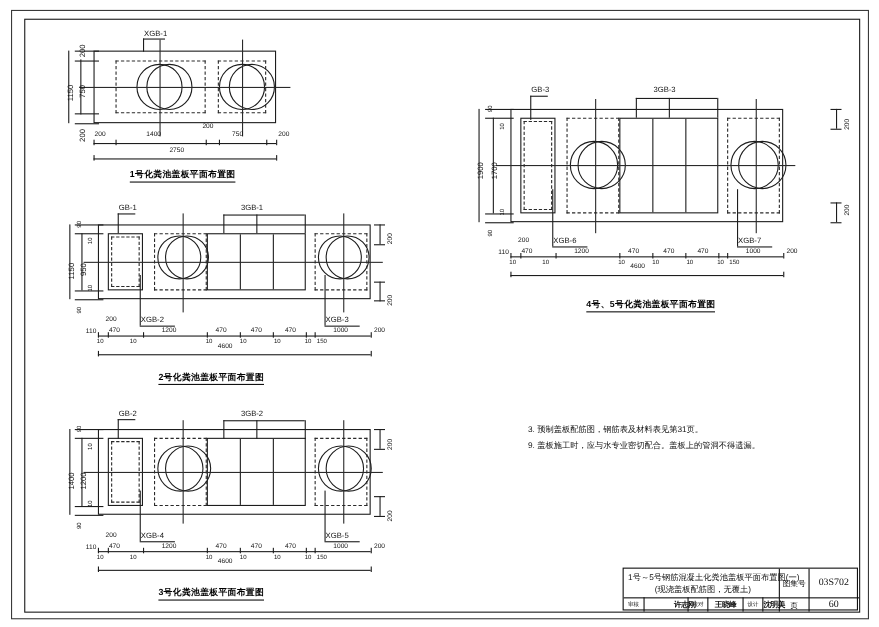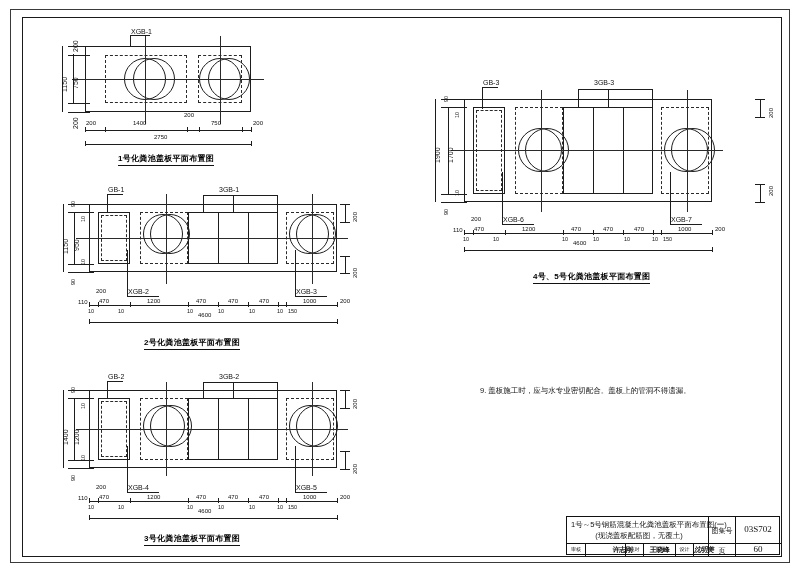--- a/index.html
+++ b/index.html
@@ -360,20 +360,21 @@
     <div class="tick" style="left:623px;top:230px;"></div>
     <div class="tick" style="left:653px;top:230px;"></div>
     <div class="tick" style="left:661px;top:230px;"></div>
     <div class="tick" style="left:712px;top:230px;"></div>
     <div class="tick" style="left:464px;top:247px;"></div>
     <div class="tick" style="left:712px;top:247px;"></div>
     <div class="cap" style="left:533px;top:271px;">4号、5号化粪池盖板平面布置图</div>
   </div>
 
   <div class="notes">
+    <div class="nt">3. 预制盖板配筋图，钢筋表及材料表见第31页。</div>
     <div class="nt">9. 盖板施工时，应与水专业密切配合。盖板上的管洞不得遗漏。</div>
   </div>
 
   <div class="tb">
 
     <div class="cellline" style="left:141px;top:0;width:1.2px;height:26px;"></div>
     <div class="cellline" style="left:168px;top:0;width:1.2px;height:39px;"></div>
     <div class="cellline" style="left:141px;top:26px;width:1.2px;height:13px;"></div>
 
     <div class="cellline" style="left:0;top:26px;width:214px;height:1.2px;"></div>
@@ -388,17 +389,17 @@
     <div class="t" style="left:4px;top:14px;width:136px;font-size:7.5px;">(现浇盖板配筋图，无覆土)</div>
     <div class="t" style="left:142px;top:9px;width:26px;font-size:7px;">图集号</div>
     <div class="t big" style="left:169px;top:7px;width:44px;">03S702</div>
     <div class="t" style="left:142px;top:29px;width:26px;font-size:7px;">页</div>
     <div class="t big" style="left:169px;top:27px;width:44px;">60</div>
     <div class="t" style="left:0px;top:29px;width:18px;font-size:5px;">审核</div>
     <div class="t hand" style="left:36px;top:28px;width:39px;">许志刚</div>
     <div class="t" style="left:59px;top:29px;width:17px;font-size:5px;">校对</div>
     <div class="t hand" style="left:77px;top:28px;width:31px;">王晓峰</div>
     <div class="t" style="left:109px;top:29px;width:17px;font-size:5px;">设计</div>
-    <div class="t hand" style="left:127px;top:28px;width:14px;font-style:italic;">沈明美</div>
+    <div class="t hand" style="left:127px;top:28px;width:14px;">沈明美</div>
   </div>
 
 
 </div>
 
 </body></html>

